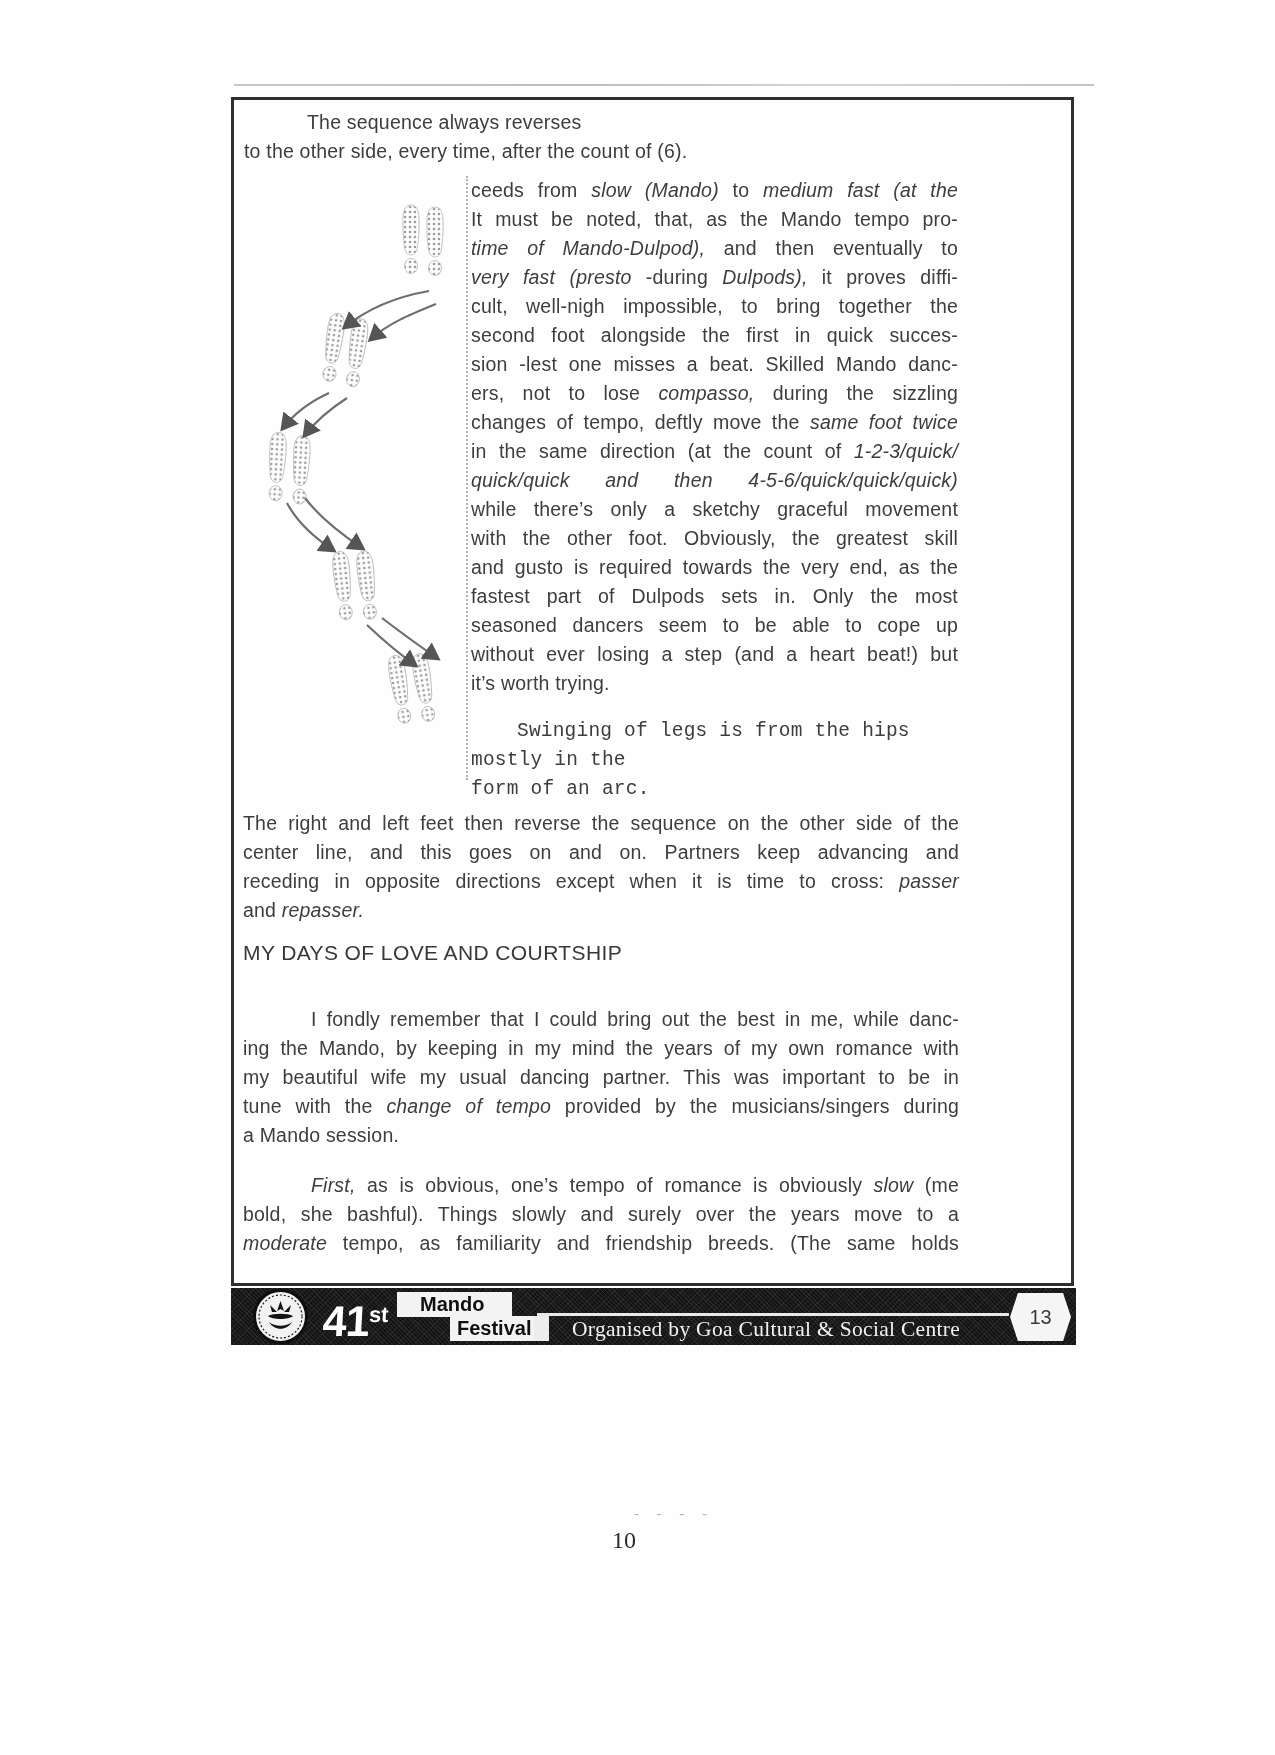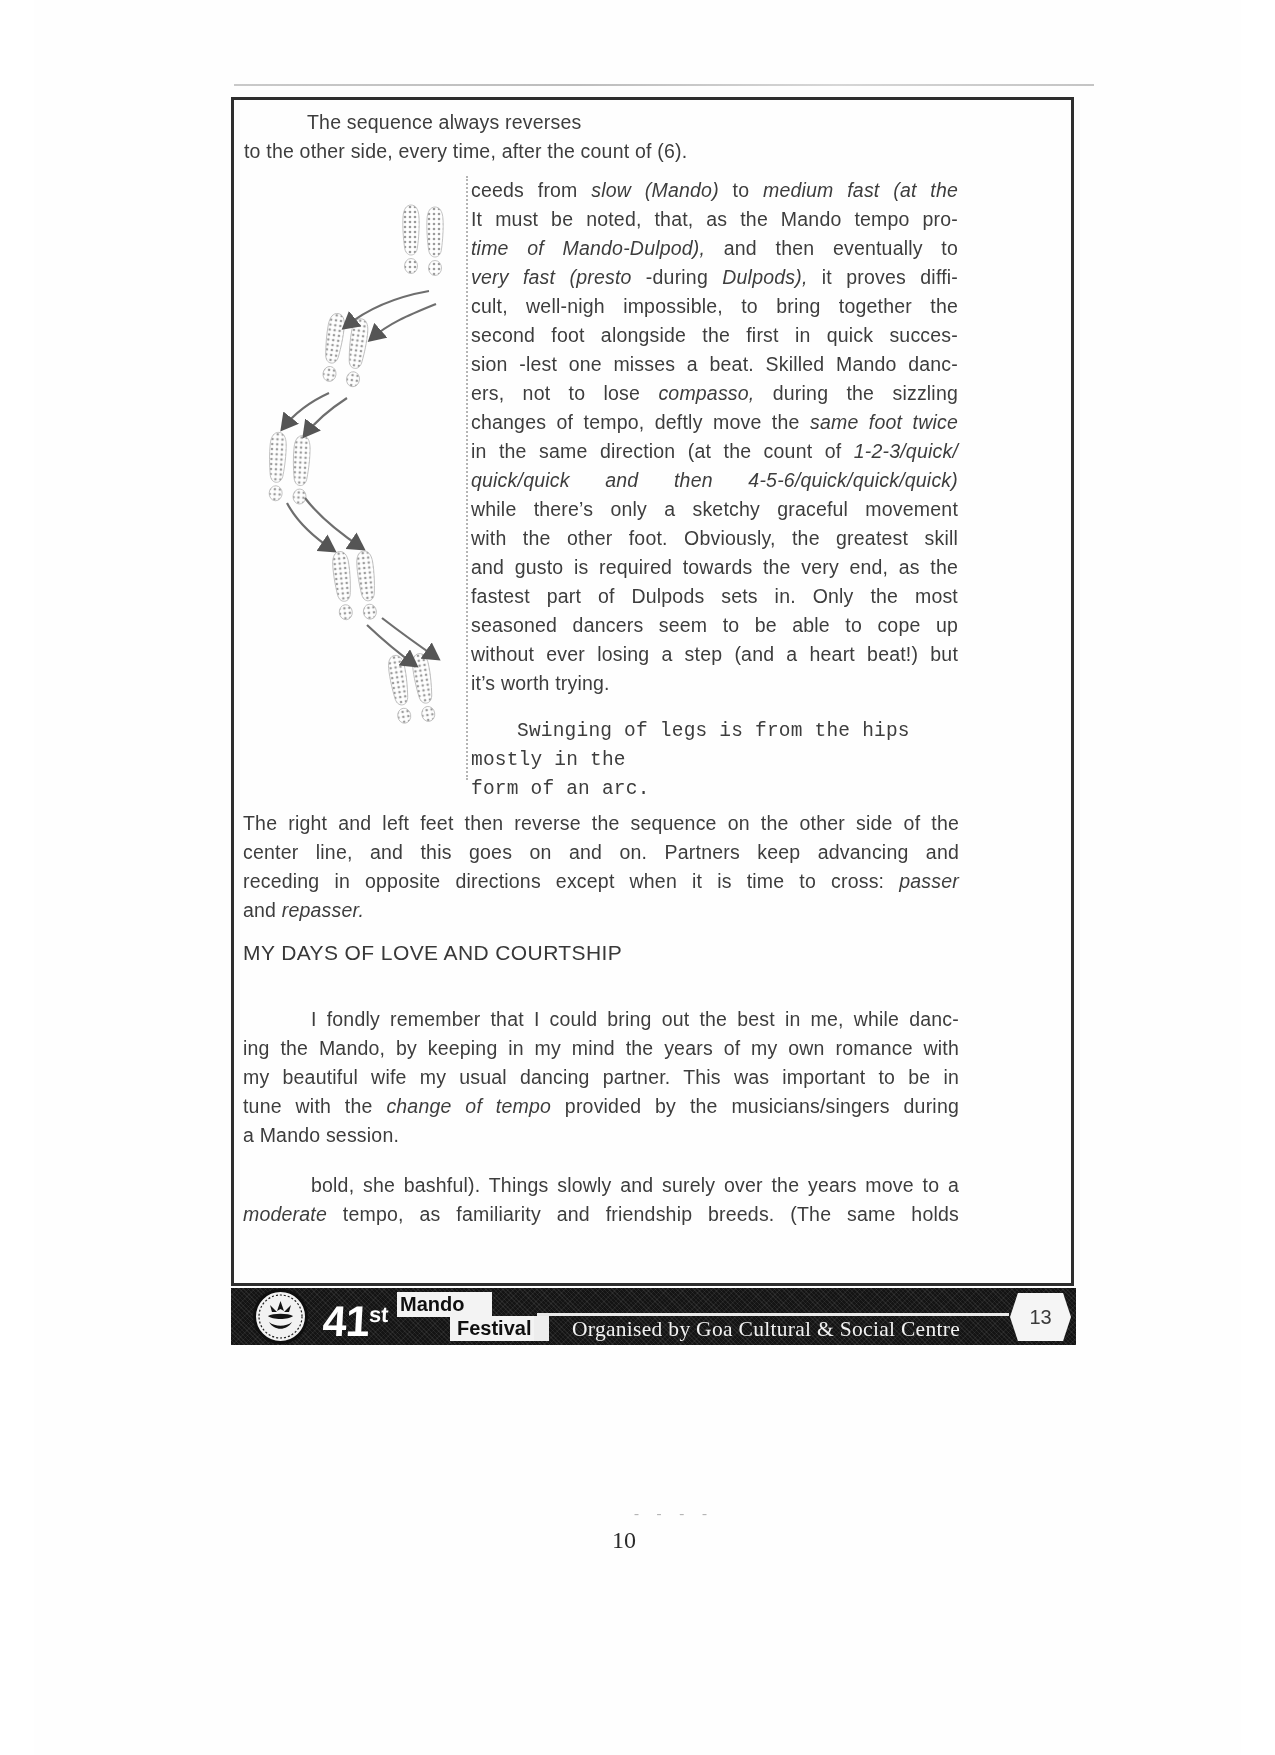--- a/index.html
+++ b/index.html
@@ -39,21 +39,21 @@
     background-color:#141414;
     background-image:
       repeating-linear-gradient(45deg, rgba(255,255,255,.07) 0 1px, rgba(0,0,0,0) 1px 3px),
       repeating-linear-gradient(-45deg, rgba(255,255,255,.05) 0 1px, rgba(0,0,0,0) 1px 4px);
   }
   .logo { position:absolute; left:22px; top:1px; width:55px; height:55px; }
   .edition { position:absolute; left:92px; top:4px; color:#fff; font-weight:800;
     font-size:43px; line-height:46px; transform:skewX(-3deg); letter-spacing:-1px; }
   .edition sup { font-size:22px; vertical-align:14px; letter-spacing:0; }
   .mando-box { position:absolute; left:166px; top:4px; width:92px; height:25px; background:#f3f3f3;
-    color:#101010; font-weight:bold; font-size:20px; line-height:25px; padding-left:3px; }
+    color:#101010; font-weight:bold; font-size:20px; line-height:25px; padding-left:23px; }
   .festival-box { position:absolute; left:219px; top:28px; width:86px; height:25px; background:#f3f3f3;
     color:#101010; font-weight:bold; font-size:20px; line-height:25px; padding-left:7px; }
   .divider-block { position:absolute; left:303px; top:28px; width:15px; height:25px; background:#ededed; }
   .banner-line { position:absolute; left:306px; top:25px; width:472px; height:3px; background:#e8e8e8; }
   .organiser { position:absolute; left:341px; top:28px; color:#f2f2f2;
     font-family:"Liberation Serif", serif; font-size:21.5px; line-height:26px; letter-spacing:.3px; }
   .page-badge { position:absolute; left:779px; top:5px; width:61px; height:48px; background:#f5f5f5;
     clip-path:polygon(13% 0, 87% 0, 100% 50%, 87% 100%, 13% 100%, 0 50%);
     color:#3a3a3a; font-size:20px; display:flex; align-items:center; justify-content:center; }
 
@@ -151,20 +151,21 @@
 
     <div class="para courtship indent">
         <div class="tline jl"><span>I fondly remember that I could bring out the best in me, while danc-</span></div>
         <div class="tline jl"><span>ing the Mando, by keeping in my mind the years of my own romance with</span></div>
         <div class="tline jl"><span>my beautiful wife my usual dancing partner. This was important to be in</span></div>
         <div class="tline jl"><span>tune with the </span><em>change of tempo</em><span> provided by the musicians/singers during</span></div>
         <div class="tline"><span>a Mando session.</span></div>
       </div>
 
     <div class="para tempo indent">
+        <div class="tline jl"><em>First,</em><span> as is obvious, one’s tempo of romance is obviously </span><em>slow</em><span> (me</span></div>
         <div class="tline jl"><span>bold, she bashful). Things slowly and surely over the years move to a</span></div>
         <div class="tline jl"><em>moderate</em><span> tempo, as familiarity and friendship breeds. (The same holds</span></div>
       </div>
   </div>
 
   <div class="banner">
 
     <svg class="logo" viewBox="0 0 55 55">
       <circle cx="27.5" cy="27.5" r="26" fill="#f2f2f2" stroke="#0e0e0e" stroke-width="3"></circle>
       <circle cx="27.5" cy="27.5" r="21.5" fill="none" stroke="#1a1a1a" stroke-width="1.2" stroke-dasharray="2 2"></circle>

